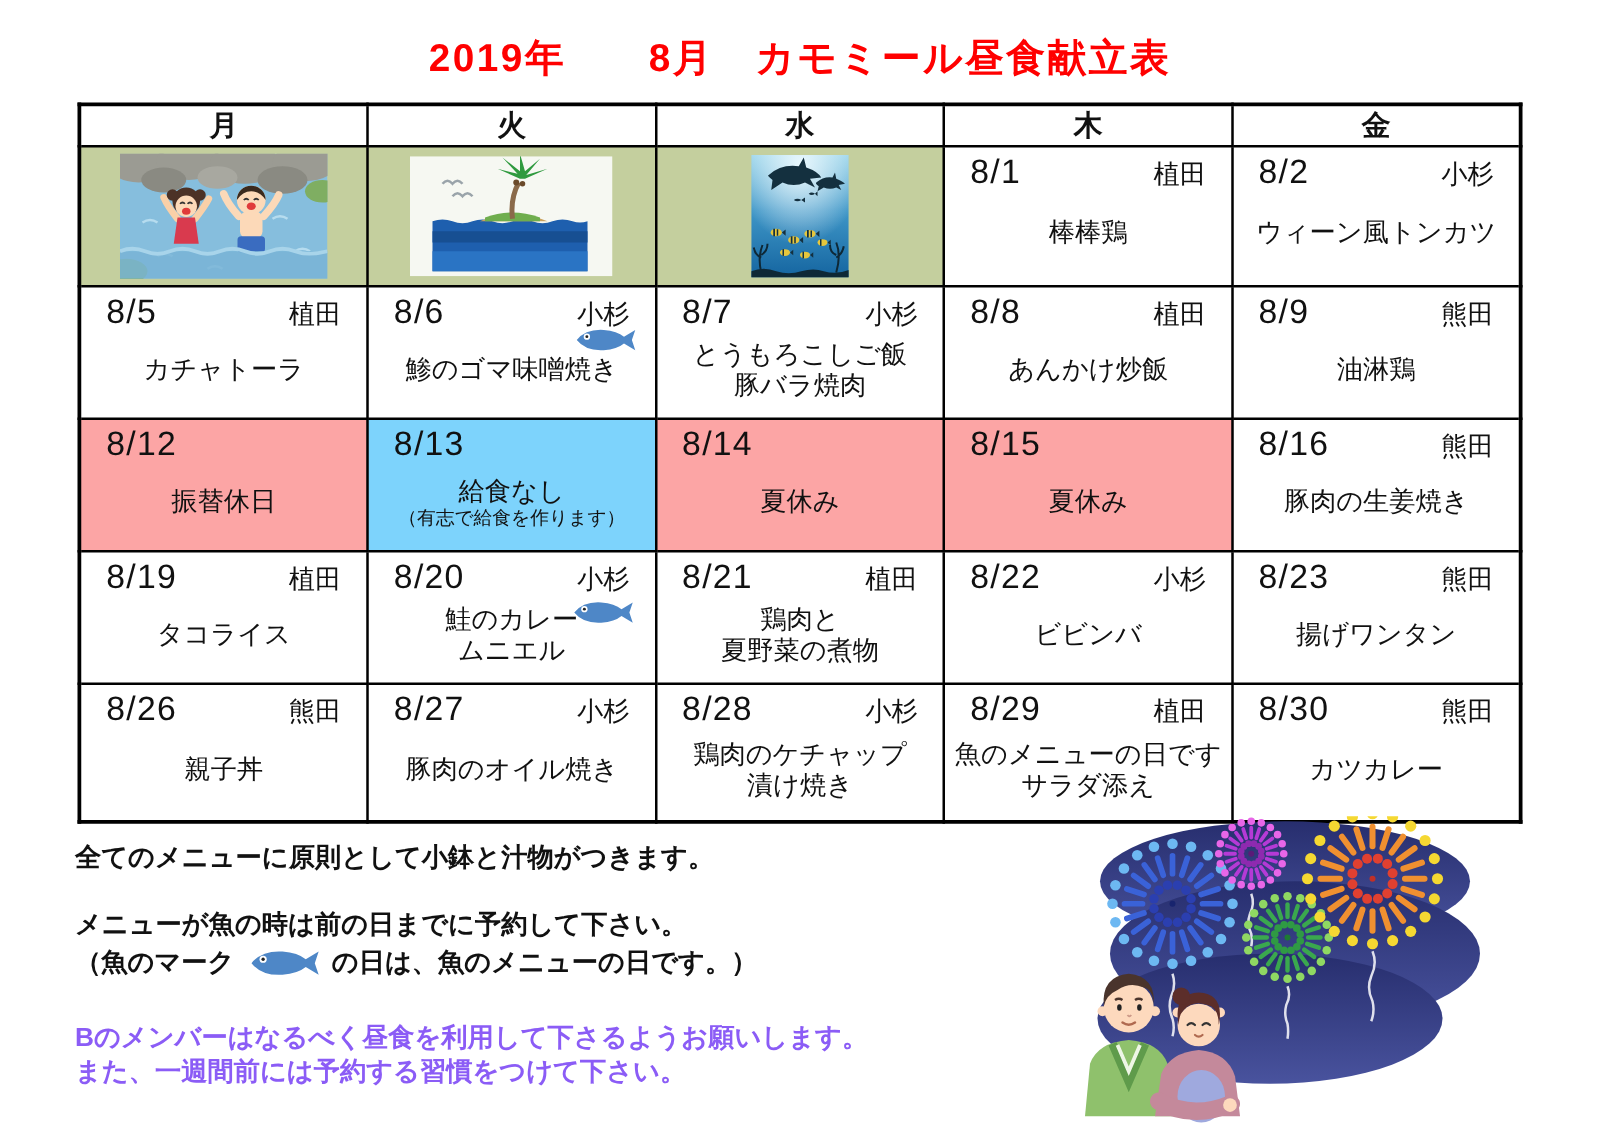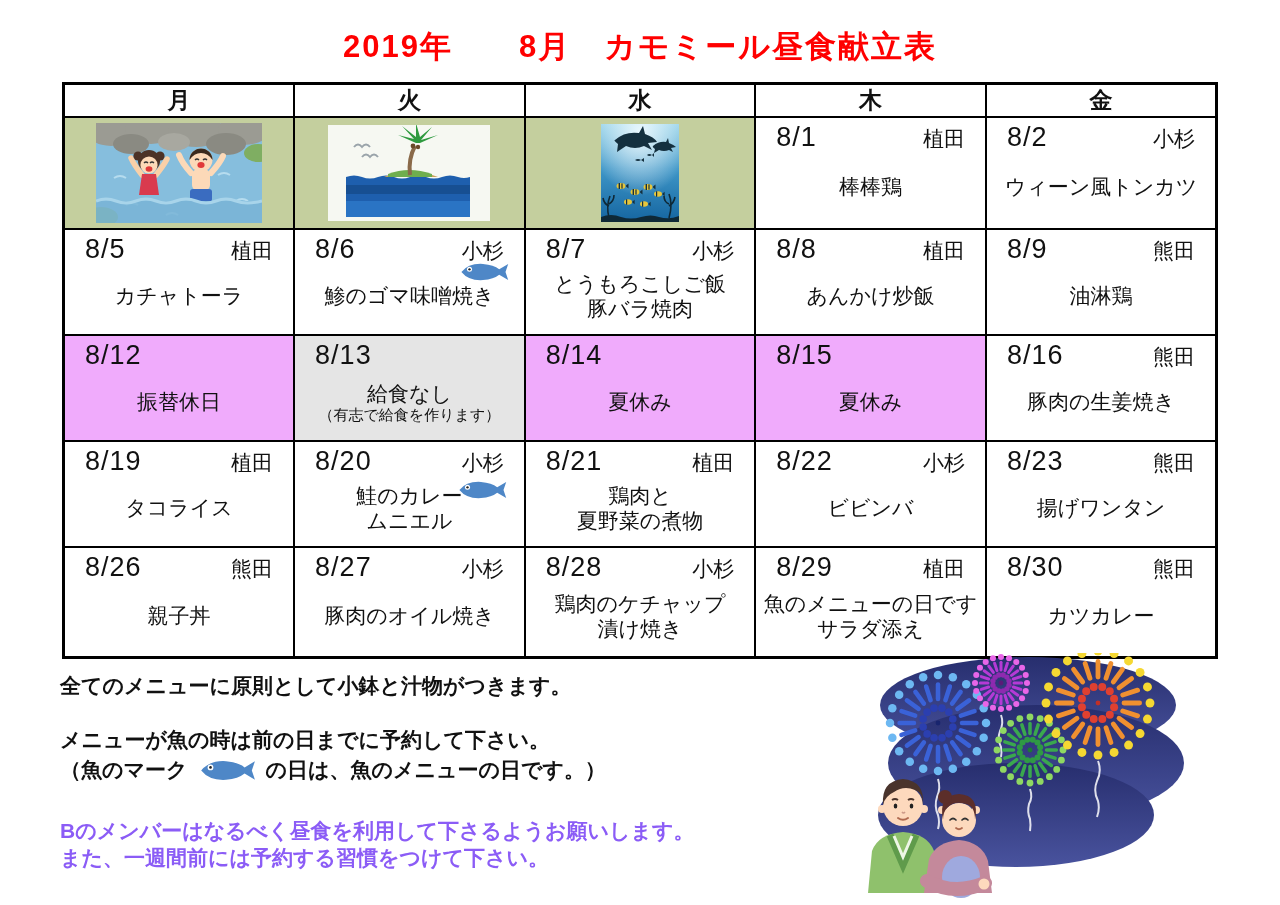--- a/index.html
+++ b/index.html
@@ -23,22 +23,22 @@
   .h4 { height:104px; } .h5 { height:108px; }
   .daterow { display:flex; justify-content:space-between; align-items:baseline; padding:4px 20px 0 20px; }
   .date { font-size:27px; letter-spacing:1px; }
   .cook { font-size:21px; }
   .menu {
     flex:1; display:flex; flex-direction:column; justify-content:center; align-items:center;
     text-align:center; font-size:21px; line-height:25px; padding:0 3px 8px;
   }
   .menu .sub { font-size:15px; line-height:17px; }
   .bg-green  { background:#c4cf9e; }
-  .bg-pink   { background:#f0abfc; }
-  .bg-yellow { background:#e5e5e5; }
+  .bg-pink   { background:#fca5a5; }
+  .bg-yellow { background:#7dd3fc; }
   .pic-cell .cellwrap { align-items:center; justify-content:center; }
   .fish { position:absolute; line-height:0; }
   .fish-a { top:30px; right:14px; }
   .fish-b { top:36px; right:16px; }
   .notes { position:absolute; left:60px; top:672px; font-weight:bold; width:830px; }
   .n1 { font-size:21px; margin-bottom:26px; }
   .n2 { font-size:21px; line-height:27px; }
   .fishline { display:flex; align-items:center; gap:8px; font-size:21px; margin-top:3px; font-weight:bold; }
   .rednotes { margin-top:33px; color:#8b5cf6; font-size:21px; line-height:27px; font-weight:bold; }
   .fireworks { position:absolute; left:858px; top:653px; line-height:0; }

